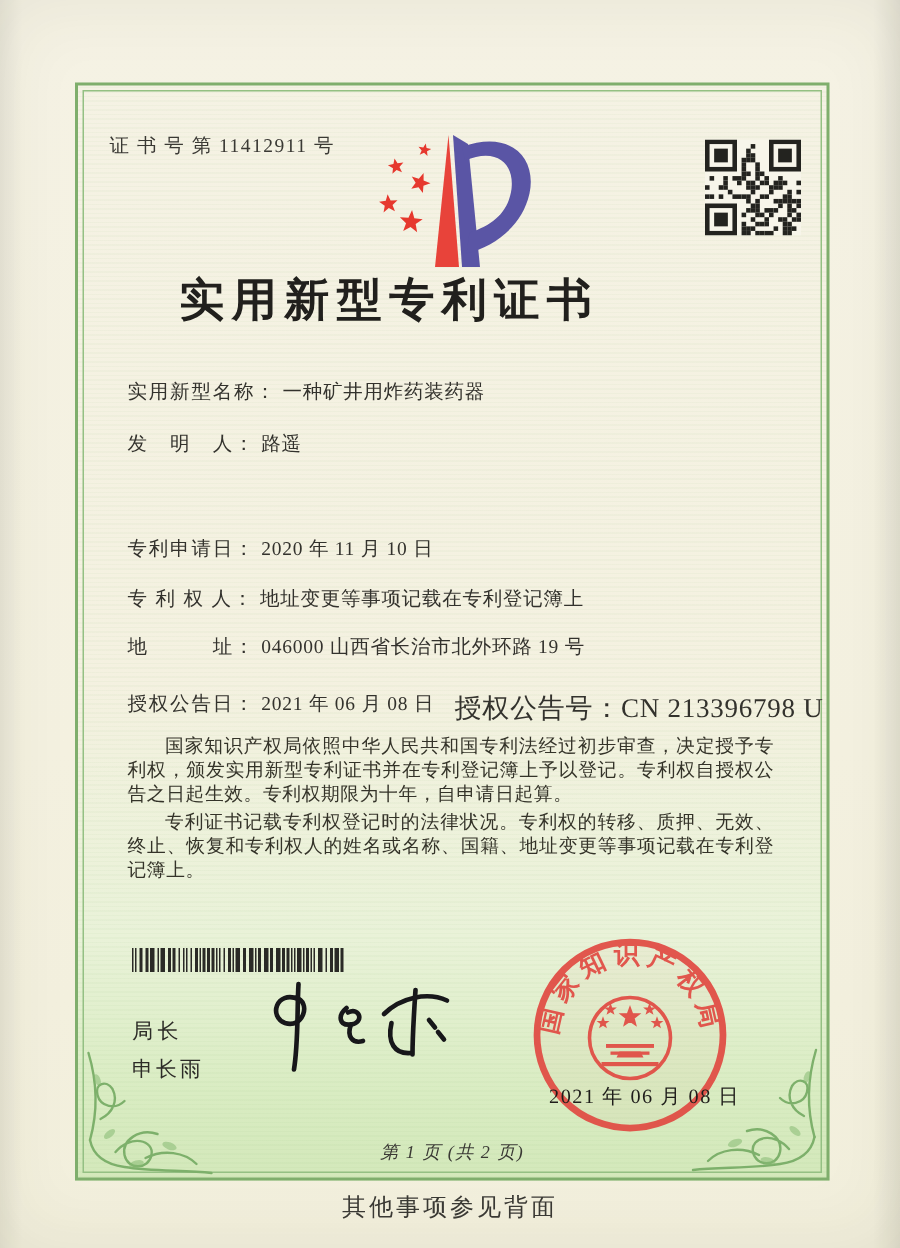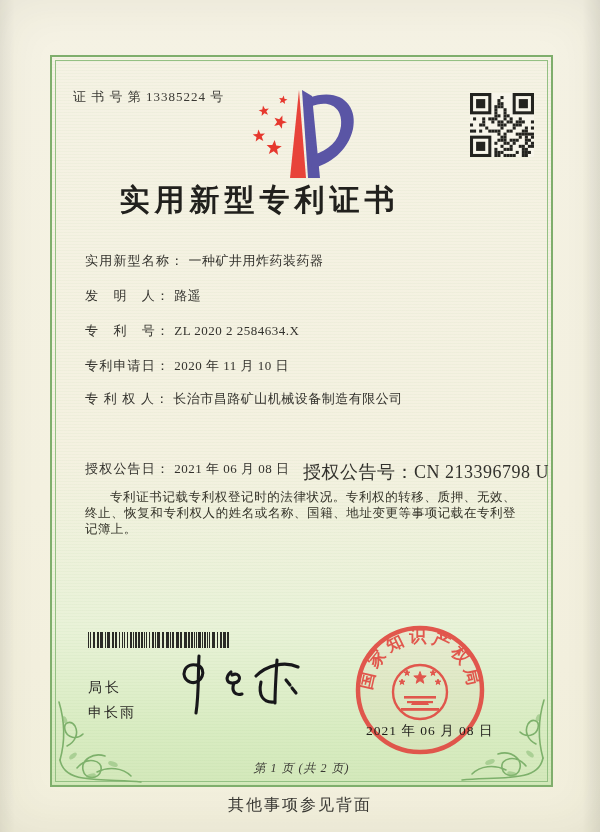--- a/index.html
+++ b/index.html
@@ -60,21 +60,21 @@
 </style>
 </head>
 <body>
 
 <div class="photo">
 
   <div class="frame-bg"></div>
   <div class="frame-outer"></div>
   <div class="frame-inner"></div>
 
-  <div class="certno">证 书 号 第 13385224 号</div>
+  <div class="certno">证 书 号 第 11412911 号</div>
 
   <svg class="logo" viewBox="0 0 115 100">
     <g id="logo-stars" fill="#e6382e">
         <polygon points="37.8,9.6 38.4,12.7 41.5,13.4 38.7,14.9 39.0,18.0 36.7,15.9 33.8,17.1 35.1,14.3 33.0,11.9 36.2,12.3"></polygon>
         <polygon points="17.0,19.6 19.0,22.9 22.9,22.4 20.3,25.3 22.0,28.8 18.4,27.3 15.6,29.9 16.0,26.1 12.6,24.2 16.3,23.4"></polygon>
         <polygon points="36.4,29.4 36.4,34.4 41.0,36.2 36.3,37.8 35.9,42.7 33.0,38.8 28.2,39.9 31.1,35.9 28.5,31.7 33.2,33.2"></polygon>
         <polygon points="12.4,43.5 14.4,47.7 19.0,47.5 15.7,50.6 17.3,54.9 13.2,52.7 9.7,55.6 10.5,51.1 6.7,48.5 11.2,47.9"></polygon>
         <polygon points="28.7,54.0 30.2,59.5 35.8,60.2 31.1,63.3 32.1,68.9 27.7,65.3 22.8,68.0 24.7,62.8 20.6,58.9 26.3,59.1"></polygon>
       </g>
     <polygon points="53,4 44,92 60,92" fill="#e8433a"></polygon>
@@ -210,37 +210,38 @@
   </svg>
 
   <div class="title">实用新型专利证书</div>
 
   <div class="field" style="top:252px">
     <span class="lbl">实用新型名称：</span><span class="val">一种矿井用炸药装药器</span>
   </div>
   <div class="field" style="top:287px">
     <span class="lbl">发　明　人：</span><span class="val">路遥</span>
   </div>
-  <div class="field" style="top:322px">
-    <span class="lbl">专　利　号：</span><span class="val">ZL 2020 2 2584634.X</span>
-  </div>
   <div class="field" style="top:357px">
     <span class="lbl">专利申请日：</span><span class="val">2020 年 11 月 10 日</span>
   </div>
   <div class="field" style="top:390px">
-    <span class="lbl">专 利 权 人：</span><span class="val">长治市昌路矿山机械设备制造有限公司</span>
+    <span class="lbl">专 利 权 人：</span><span class="val">地址变更等事项记载在专利登记簿上</span>
+  </div>
+  <div class="field" style="top:422px">
+    <span class="lbl">地　　　址：</span><span class="val">046000 山西省长治市北外环路 19 号</span>
   </div>
   <div class="field" style="top:460px">
     <span class="lbl">授权公告日：</span><span class="val">2021 年 06 月 08 日</span>
   </div>
   <div class="field2" style="top:460px">
     <span class="lbl">授权公告号：</span><span class="val">CN 213396798 U</span>
   </div>
 
   <div class="paras">
+    <p>国家知识产权局依照中华人民共和国专利法经过初步审查，决定授予专利权，颁发实用新型专利证书并在专利登记簿上予以登记。专利权自授权公告之日起生效。专利权期限为十年，自申请日起算。</p>
     <p>专利证书记载专利权登记时的法律状况。专利权的转移、质押、无效、终止、恢复和专利权人的姓名或名称、国籍、地址变更等事项记载在专利登记簿上。</p>
   </div>
 
   <svg class="barcode" viewBox="0 0 145 16" preserveAspectRatio="none">
     <g id="barcode-bars" fill="#2a2a26">
         <rect x="0" y="0" width="1" height="16"></rect>
         <rect x="2" y="0" width="1" height="16"></rect>
         <rect x="5" y="0" width="2" height="16"></rect>
         <rect x="9" y="0" width="2" height="16"></rect>
         <rect x="12" y="0" width="3" height="16"></rect>

